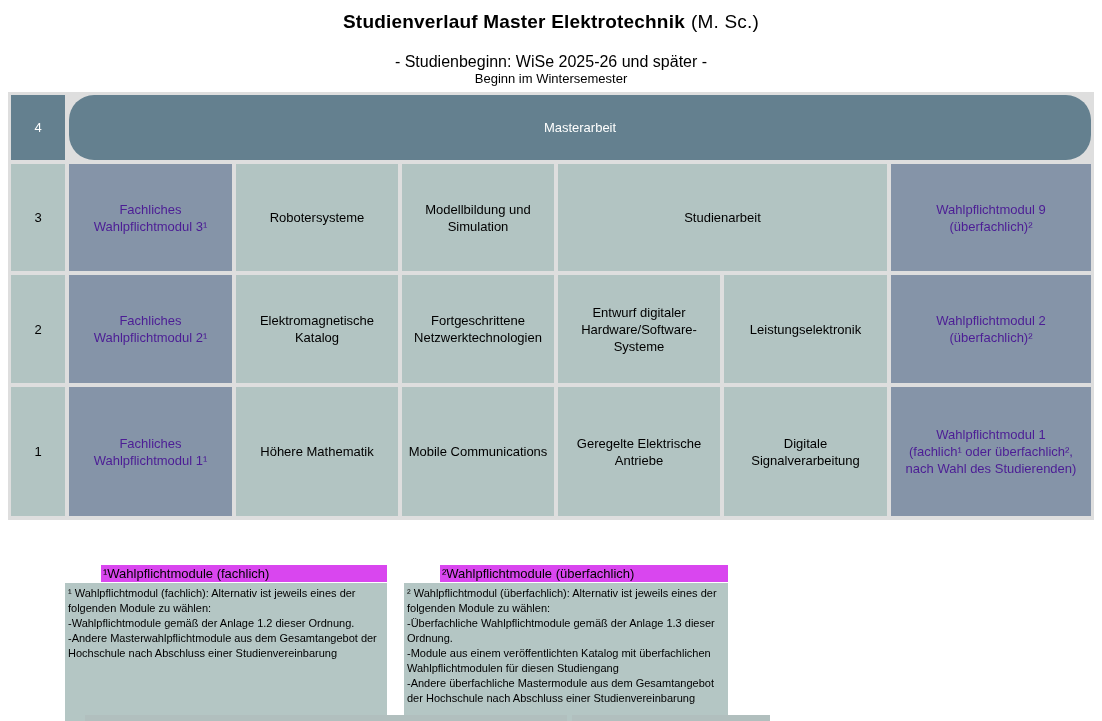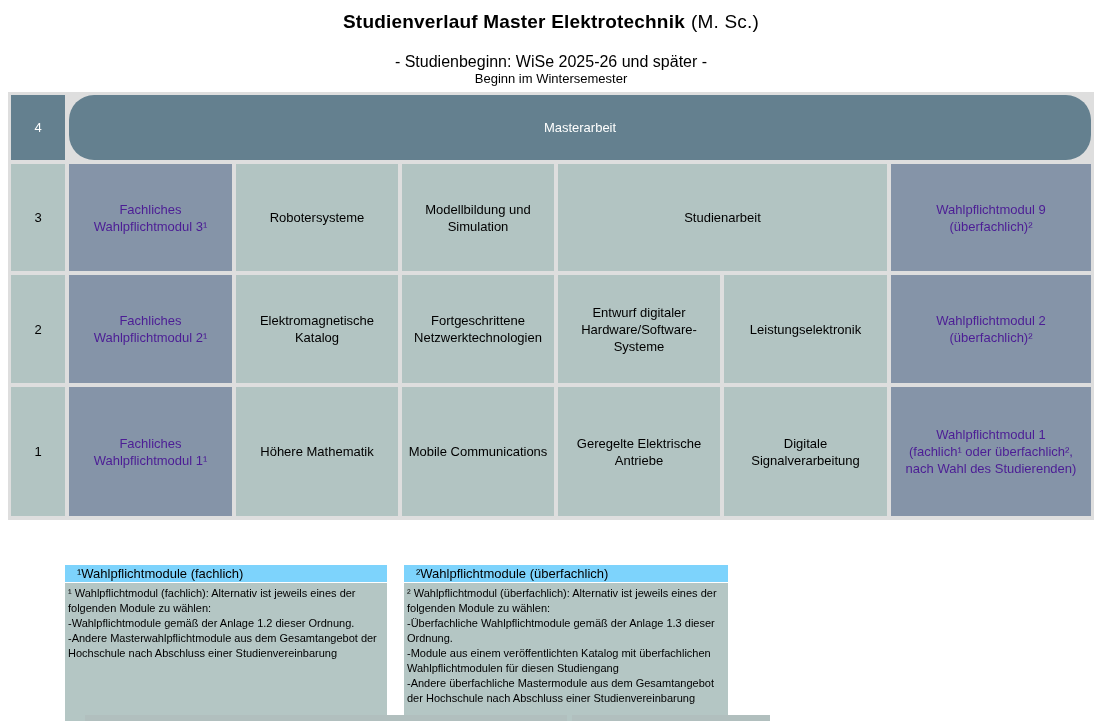--- a/index.html
+++ b/index.html
@@ -34,24 +34,24 @@
   .dark   { background:#64808f; color:#ffffff; }
   .light  { background:#b2c4c2; color:#000000; }
   .accent { background:#8594a8; color:#4c1d95; }
   .span6  { grid-column:2 / span 6;border-radius:25px; }
   .span2  { grid-column:span 2; }
   
   .legend { position:absolute; left:65px; top:565px; display:flex; gap:17px; }
   .fnbox.left  { width:322px; }
   .fnbox.right { width:324px;border-radius:21px; }
   .fnheader {
-    height:18px; background:#7dd3fc; color:#000000;
-    font-size:13px; line-height:18px; padding-left:12px;
+    height:18px; background:#d946ef; color:#000000;
+    font-size:13px; line-height:18px; padding-left:2px;
     border-bottom:1px solid #ffffff;
-    overflow:hidden; white-space:nowrap;
+    overflow:hidden; white-space:nowrap;margin-left:36px;
   }
   .fnbody {
     height:160px; background:#b4c6c4; color:#000000;
     font-size:11px; line-height:15px;
     padding:3px 4px 0 3px;
     white-space:pre-line;
   }
   
   .strip { position:absolute; top:715px; height:6px; background:#b1bfbe; }
   .strip.s1 { left:85px;  width:482px; }

